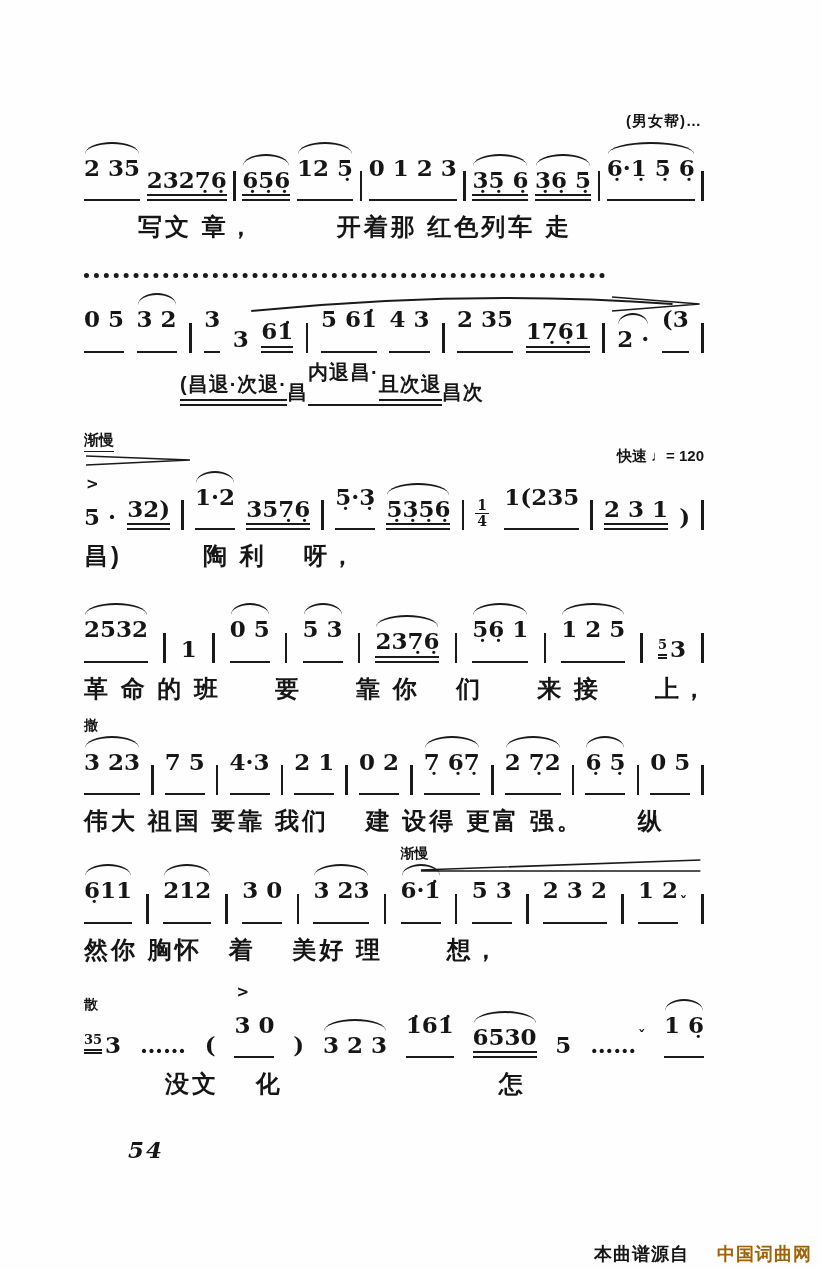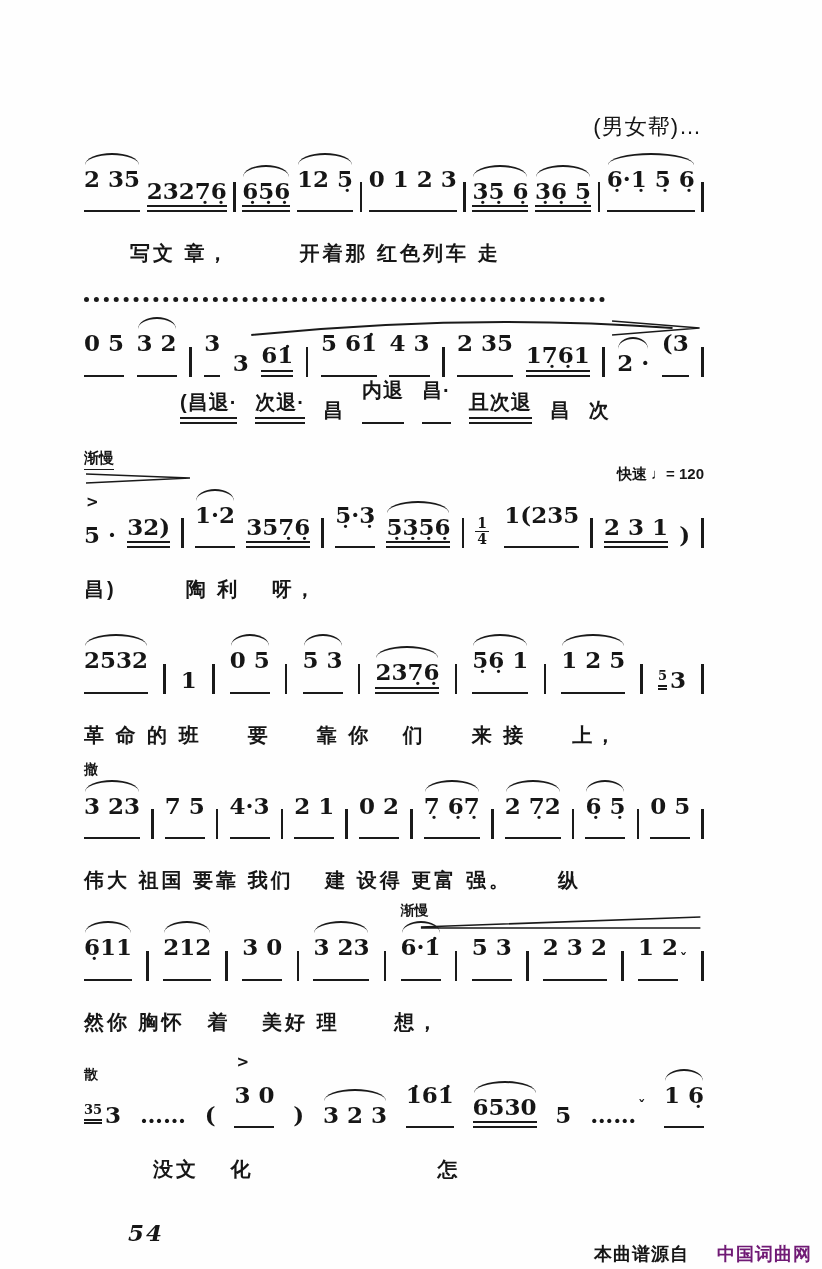--- a/index.html
+++ b/index.html
@@ -3,21 +3,21 @@
 <meta charset="utf-8">
 <title>简谱 p.54</title>
 <style>
   html,body{margin:0;padding:0;}
   body{
     width:822px;height:1269px;position:relative;background:#ffffff;
     font-family:"Liberation Sans",sans-serif;color:#161616;overflow:hidden;
   }
   .page{position:absolute;inset:0;background:#fefefe;}
   .score{position:absolute;left:84px;top:112px;width:620px;}
-  .voice-label{text-align:right;font-weight:normal;font-size:22px;padding-right:2px;letter-spacing:1px;}
+  .voice-label{text-align:right;font-weight:bold;font-size:15px;padding-right:2px;letter-spacing:1px;}
   .system{position:relative;}
   .sys1{margin-top:6px;}
   .sys2{margin-top:30px;}
   .sys3{margin-top:34px;}
   .sys4{margin-top:26px;}
   .sys5{margin-top:14px;}
   .sys6{margin-top:6px;}
   .sys7{margin-top:8px;}
   .dotted-leader{width:84%;border-top:5px dotted #1a1a1a;margin-bottom:10px;}
   .annot-row{display:flex;justify-content:space-between;align-items:flex-end;height:26px;font-size:15px;font-weight:bold;}
@@ -42,23 +42,23 @@
   }
   .bar{width:2.5px;height:30px;background:#1a1a1a;}
   .acc{position:absolute;top:-28px;left:2px;font-size:15px;font-weight:bold;font-family:"DejaVu Sans",sans-serif;}
   .tok-annot{position:absolute;top:-32px;left:0;font-size:14px;font-weight:bold;font-family:"Liberation Sans",sans-serif;white-space:nowrap;}
   .sys7 .tok-annot{top:-36px;}
   .grace{font-size:13px;margin-right:3px;margin-bottom:4px;}
   .grace.u2{border-bottom:5px double #1a1a1a;}
   .frac{display:inline-flex;flex-direction:column;align-items:center;font-size:14px;line-height:1.05;margin:0 4px 2px 0;}
   .frac span:first-child{border-bottom:1.5px solid #1a1a1a;padding:0 2px;}
   .breath{font-size:14px;margin-left:2px;transform:translateY(-14px);display:inline-block;}
-  .lyrics-row{margin-top:28px;font-size:20px;font-weight:bold;letter-spacing:3px;white-space:pre;}
+  .lyrics-row{margin-top:10px;font-size:24px;font-weight:bold;letter-spacing:3px;white-space:pre;}
   .perc-row{
-    margin-top:0;padding-left:96px;display:flex;gap:18px;align-items:flex-end;
+    margin-top:6px;padding-left:96px;display:flex;align-items:flex-end;
     font-size:20px;font-weight:bold;white-space:pre;
   }
   .perc-row .tok{letter-spacing:1px;}
   .phrase-slur{position:absolute;left:26%;right:0;top:16px;height:26px;pointer-events:none;}
   .phrase-slur svg{width:100%;height:100%;}
   .cresc-line{position:absolute;right:0;width:46%;top:14px;height:20px;pointer-events:none;}
   .cresc-line svg{width:100%;height:100%;}
   .page-number{margin-top:36px;margin-left:44px;font-family:"DejaVu Serif","Liberation Serif",serif;
     font-style:italic;font-weight:bold;font-size:23px;letter-spacing:2px;}
   .footer{position:absolute;right:10px;bottom:3px;font-size:18px;font-weight:bold;letter-spacing:1px;display:flex;}
@@ -388,15 +388,15 @@
               <span class="txt u1">1 6̣</span>
             </span>
           </div>
           <div class="lyrics-row">　　　没文　 化　　　　　　　　怎</div>
         </div>
       </div>
     <div class="page-number">54</div>
   </div>
   <div class="footer">
     <span>本曲谱源自</span>
-    <span class="site" style="color: #701a75;">中国词曲网</span>
+    <span class="site" style="color: #a16207;">中国词曲网</span>
   </div>
 </div>
 
 </body></html>

